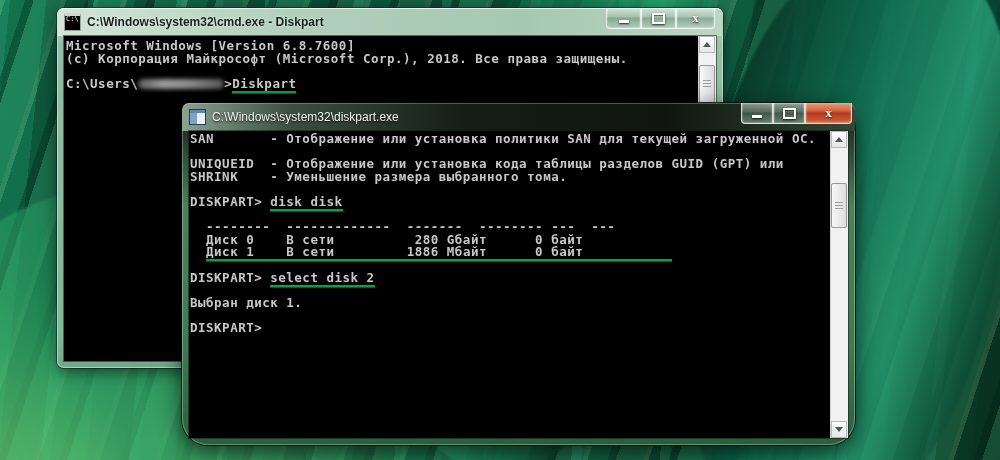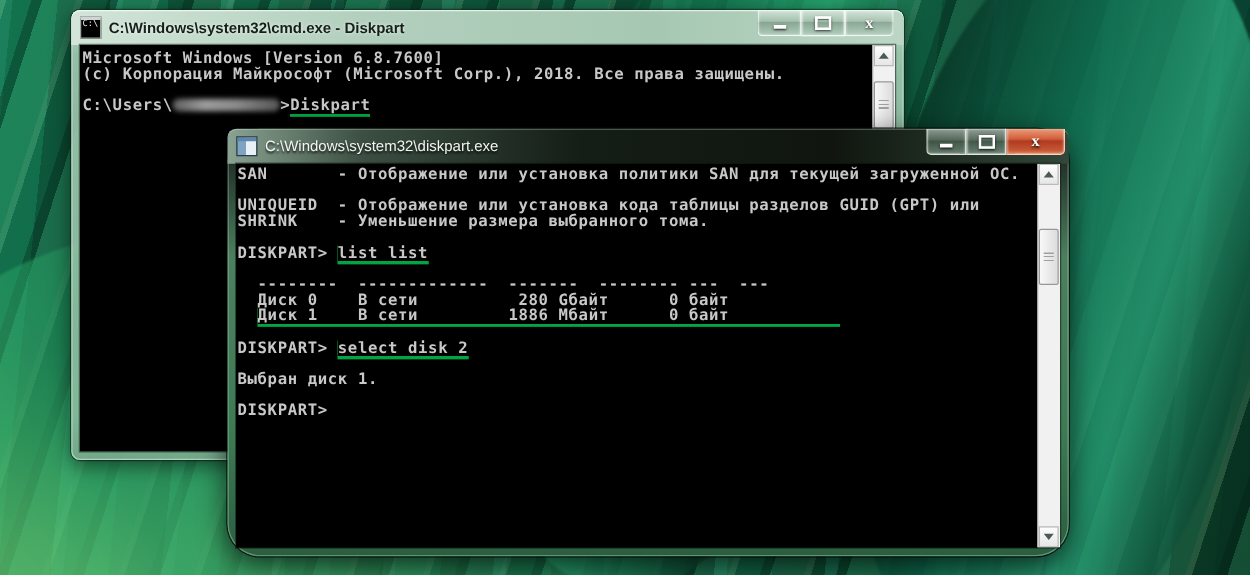--- a/index.html
+++ b/index.html
@@ -165,21 +165,21 @@
     <div class="cbtn close last">
         <span class="g-close">x</span>
       </div>
   </div>
   <div class="console">
     <div class="cline">SAN       - Отображение или установка политики SAN для текущей загруженной ОС.</div>
     <div class="cline"></div>
     <div class="cline">UNIQUEID  - Отображение или установка кода таблицы разделов GUID (GPT) или</div>
     <div class="cline">SHRINK    - Уменьшение размера выбранного тома.</div>
     <div class="cline"></div>
-    <div class="cline"><span>DISKPART&gt; </span><span class="annot">list list</span></div>
+    <div class="cline"><span>DISKPART&gt; </span><span class="annot">disk disk</span></div>
     <div class="cline"></div>
     <div class="cline">  --------  -------------  -------  -------- ---  ---</div>
     <div class="cline">  Диск 0    В сети          280 Gбайт      0 байт</div>
     <div class="cline"><span>  </span><span class="annot">Диск 1    В сети         1886 Мбайт      0 байт           </span></div>
     <div class="cline"></div>
     <div class="cline"><span>DISKPART&gt; </span><span class="annot">select disk 2</span></div>
     <div class="cline"></div>
     <div class="cline">Выбран диск 1.</div>
     <div class="cline"></div>
     <div class="cline"><span>DISKPART&gt;</span></div>

